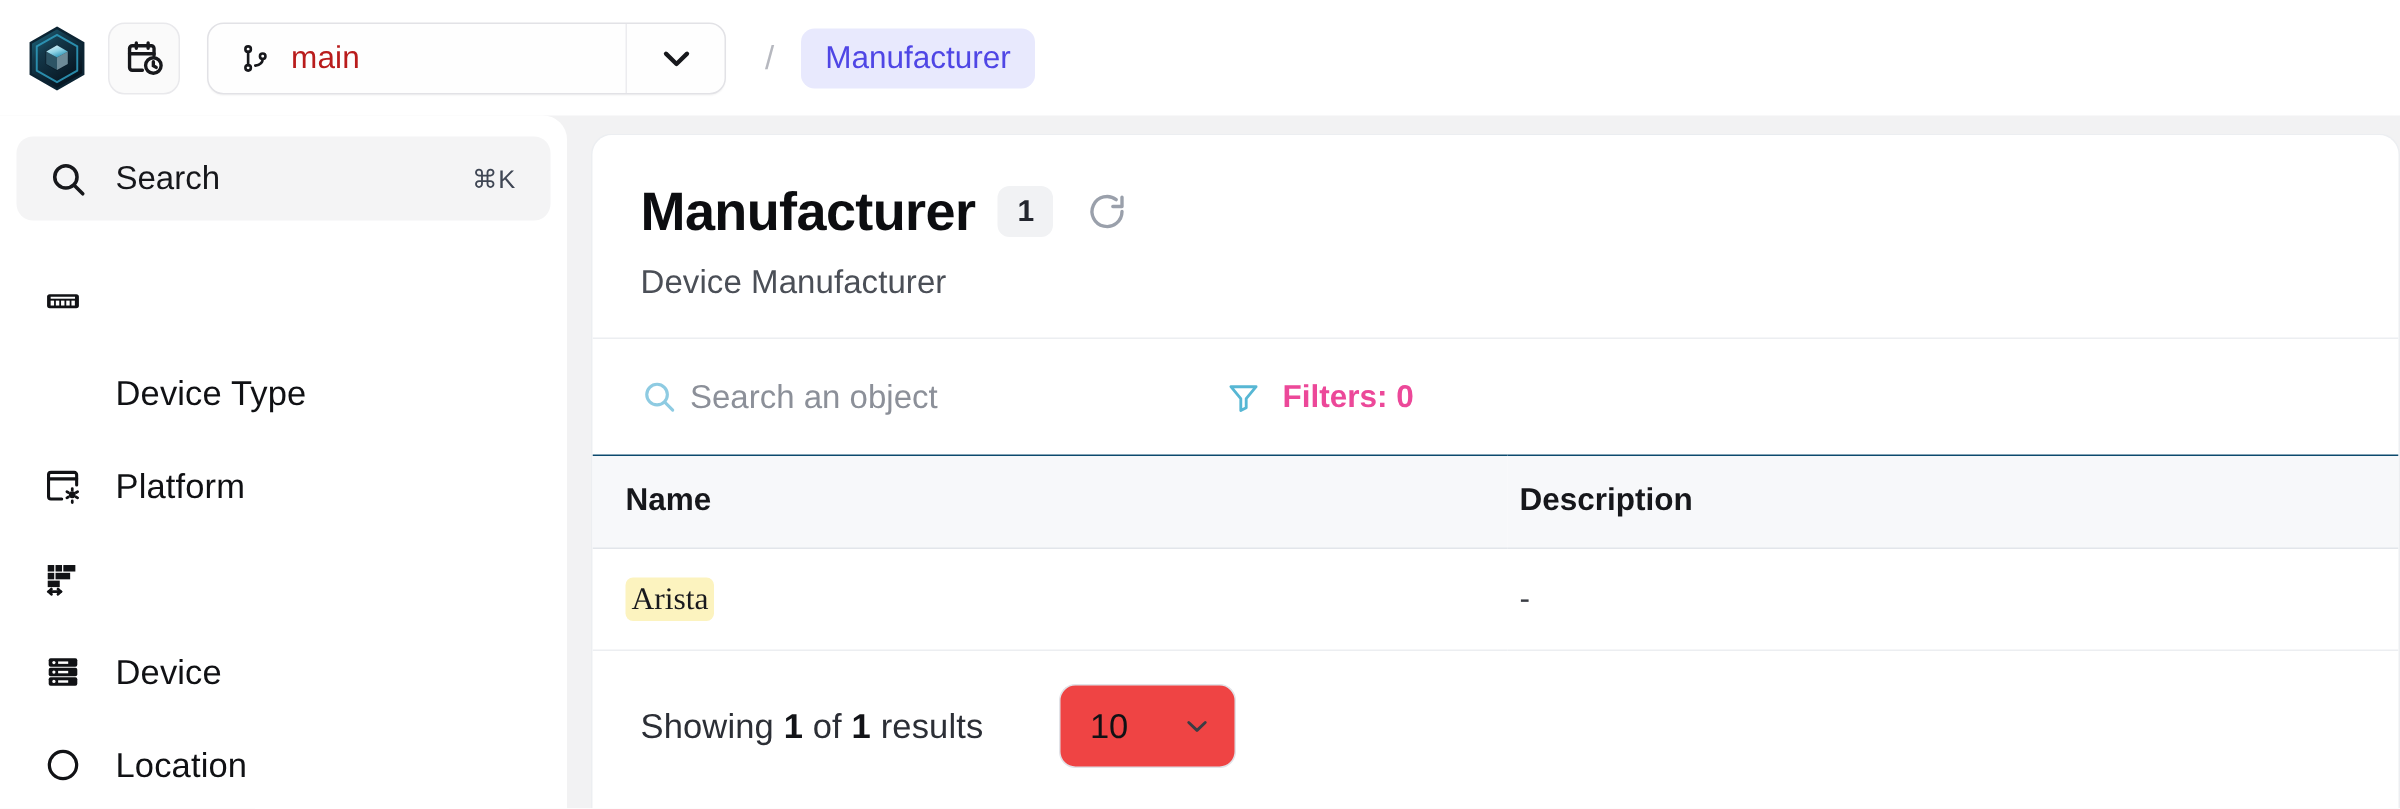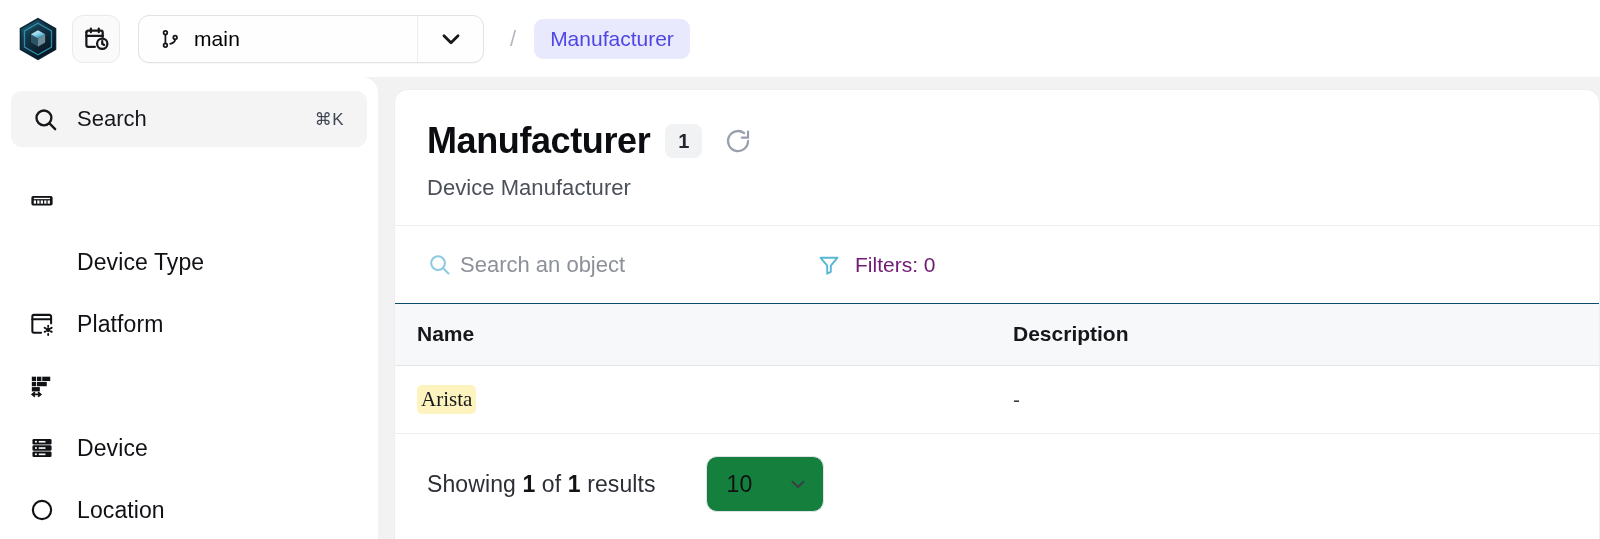--- a/index.html
+++ b/index.html
@@ -46,21 +46,21 @@
     margin-left: 6px;
     box-shadow: 0 1px 1px rgba(16,24,40,.03);
   }
   .branch-main {
     display: flex; align-items: center; gap: 13px;
     padding: 0 18px 0 20px;
     width: 278px;
     cursor: pointer;
   }
   .branch-name {
-    font-size: 21px; color: #000000; letter-spacing: .1px;
+    font-size: 21px; color: #b91c1c; letter-spacing: .1px;
   }
   .branch-caret {
     width: 66px;
     border-left: 1px solid #ececef;
     display: flex; align-items: center; justify-content: center;
     cursor: pointer;
   }
   .crumb-sep { color: #b6b8bf; font-size: 22px; margin: 0 6px 0 14px; font-weight: 400; }
   .crumb-pill {
     background: #e8e9fd;
@@ -136,21 +136,21 @@
 
   .filter-bar {
     border-top: 1px solid #eceef1;
     height: 78px;
     display: flex; align-items: center;
     padding: 0 32px;
   }
   .obj-search { display: flex; align-items: center; gap: 8px; width: 380px; cursor: text; }
   .obj-search .ph { font-size: 22px; color: #8c9099; }
   .filters-btn { display: flex; align-items: center; gap: 14px; cursor: pointer; margin-left: 10px; }
-  .filters-btn .txt { font-size: 21px; color: #701a75; }
+  .filters-btn .txt { font-size: 21px; color: #ec4899; font-weight: bold; }
 
   table { width: 100%; border-collapse: collapse; table-layout: fixed; }
   thead th {
     background: #f7f8fa;
     border-top: 1px solid #0c4a6e;
     border-bottom: 1px solid #e2e5ea;
     text-align: left;
     font-size: 21px; font-weight: 700; color: #16171b;
     padding: 17px 0 18px 0;
     height: 62px;
@@ -177,21 +177,21 @@
     padding: 22px 32px 0 32px;
   }
   .showing { font-size: 23px; color: #2c2f36; letter-spacing: .1px; }
   .showing b { font-weight: 700; color: #121317; }
   .page-size {
     display: flex; align-items: center; justify-content: space-between;
     width: 118px; height: 56px;
     border: 1px solid #e1e3e8;
     border-radius: 11px;
     padding: 0 14px 0 20px;
-    background: #15803d;
+    background: #ef4444;
     cursor: pointer;
   }
   .page-size .v { font-size: 23px; color: #101114; }
   svg { display: block; }
 </style>
 </head>
 <body>
 
 <div id="app">
 

